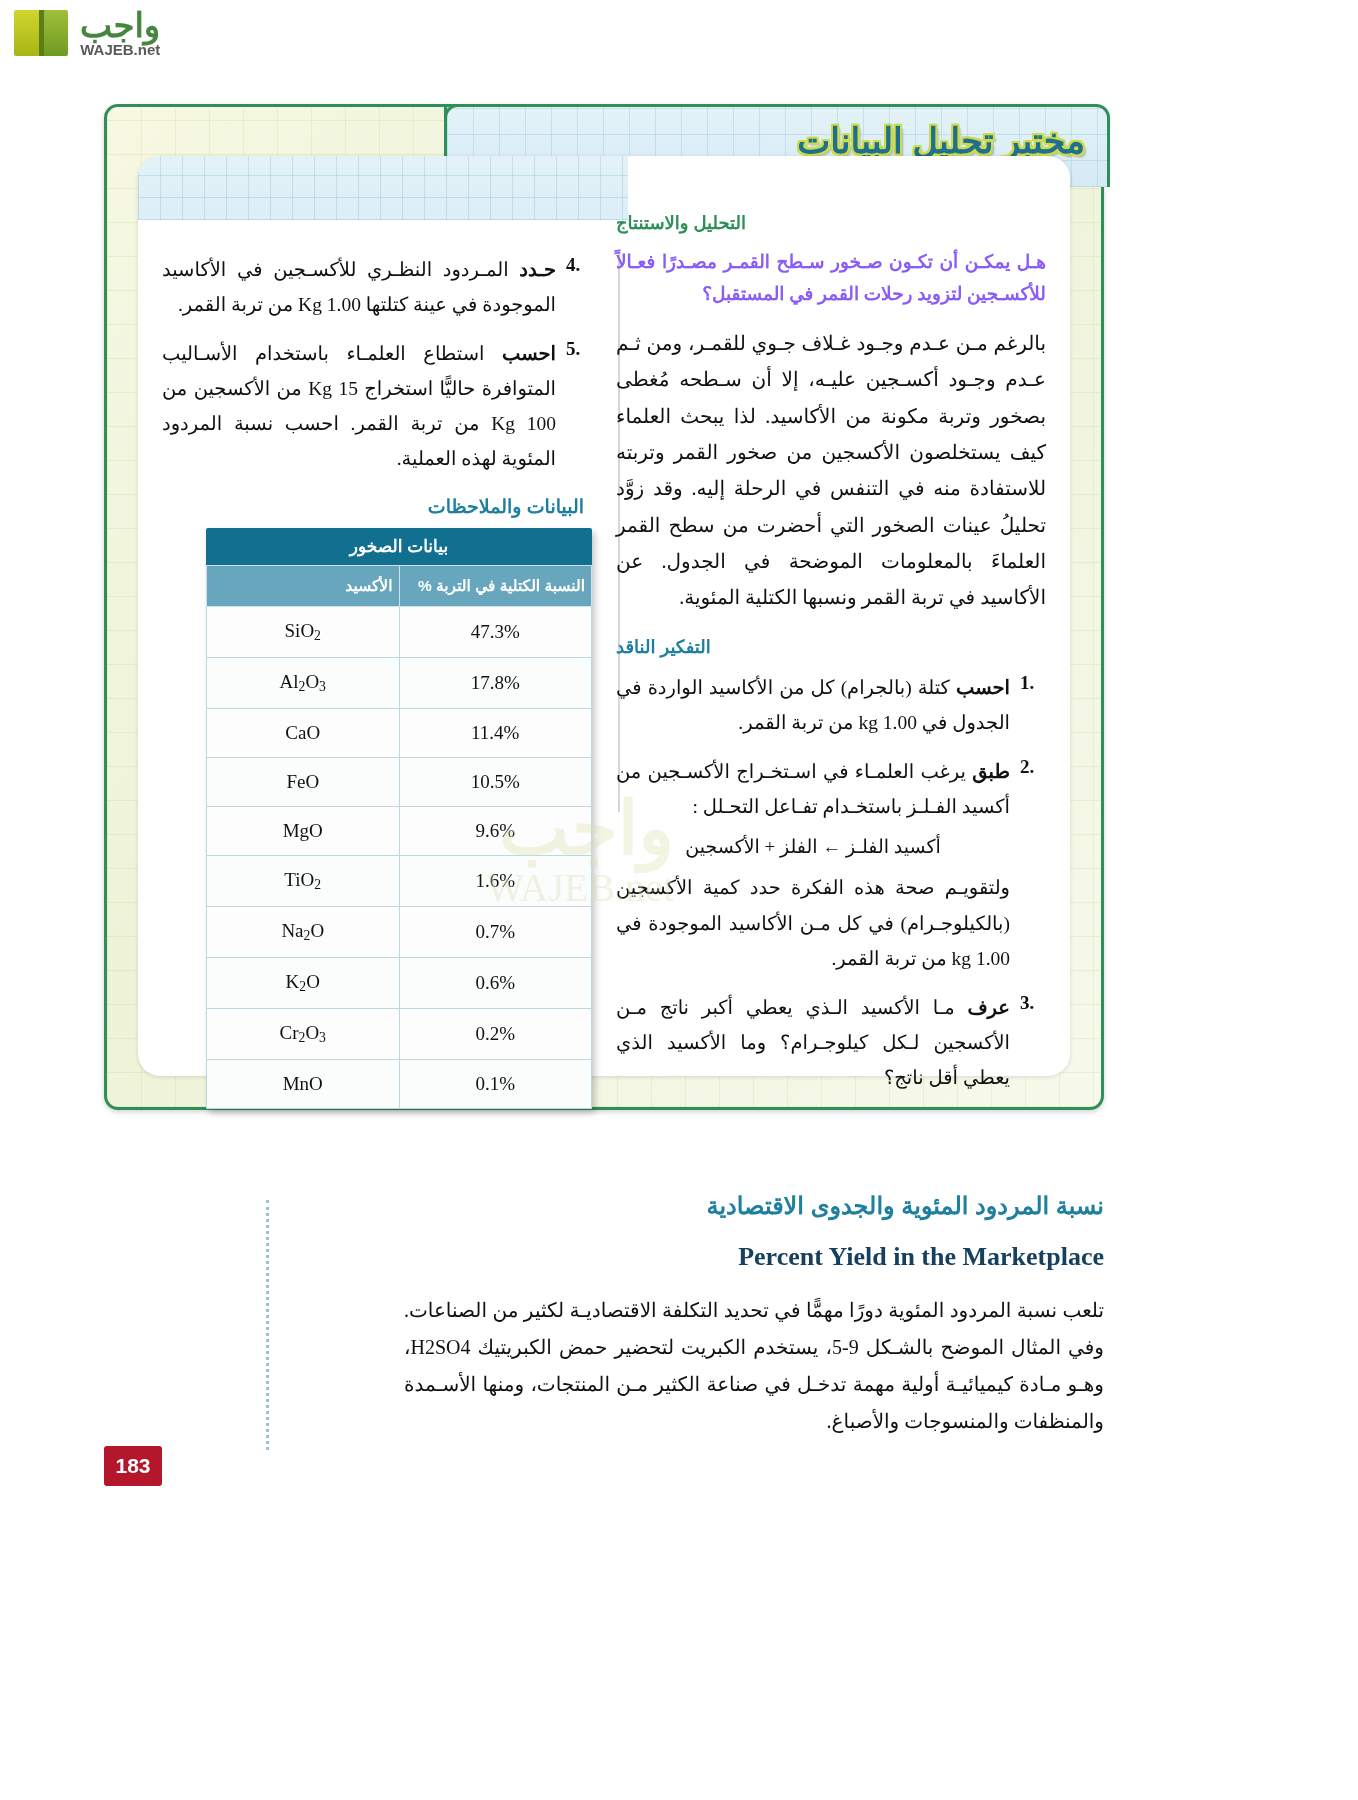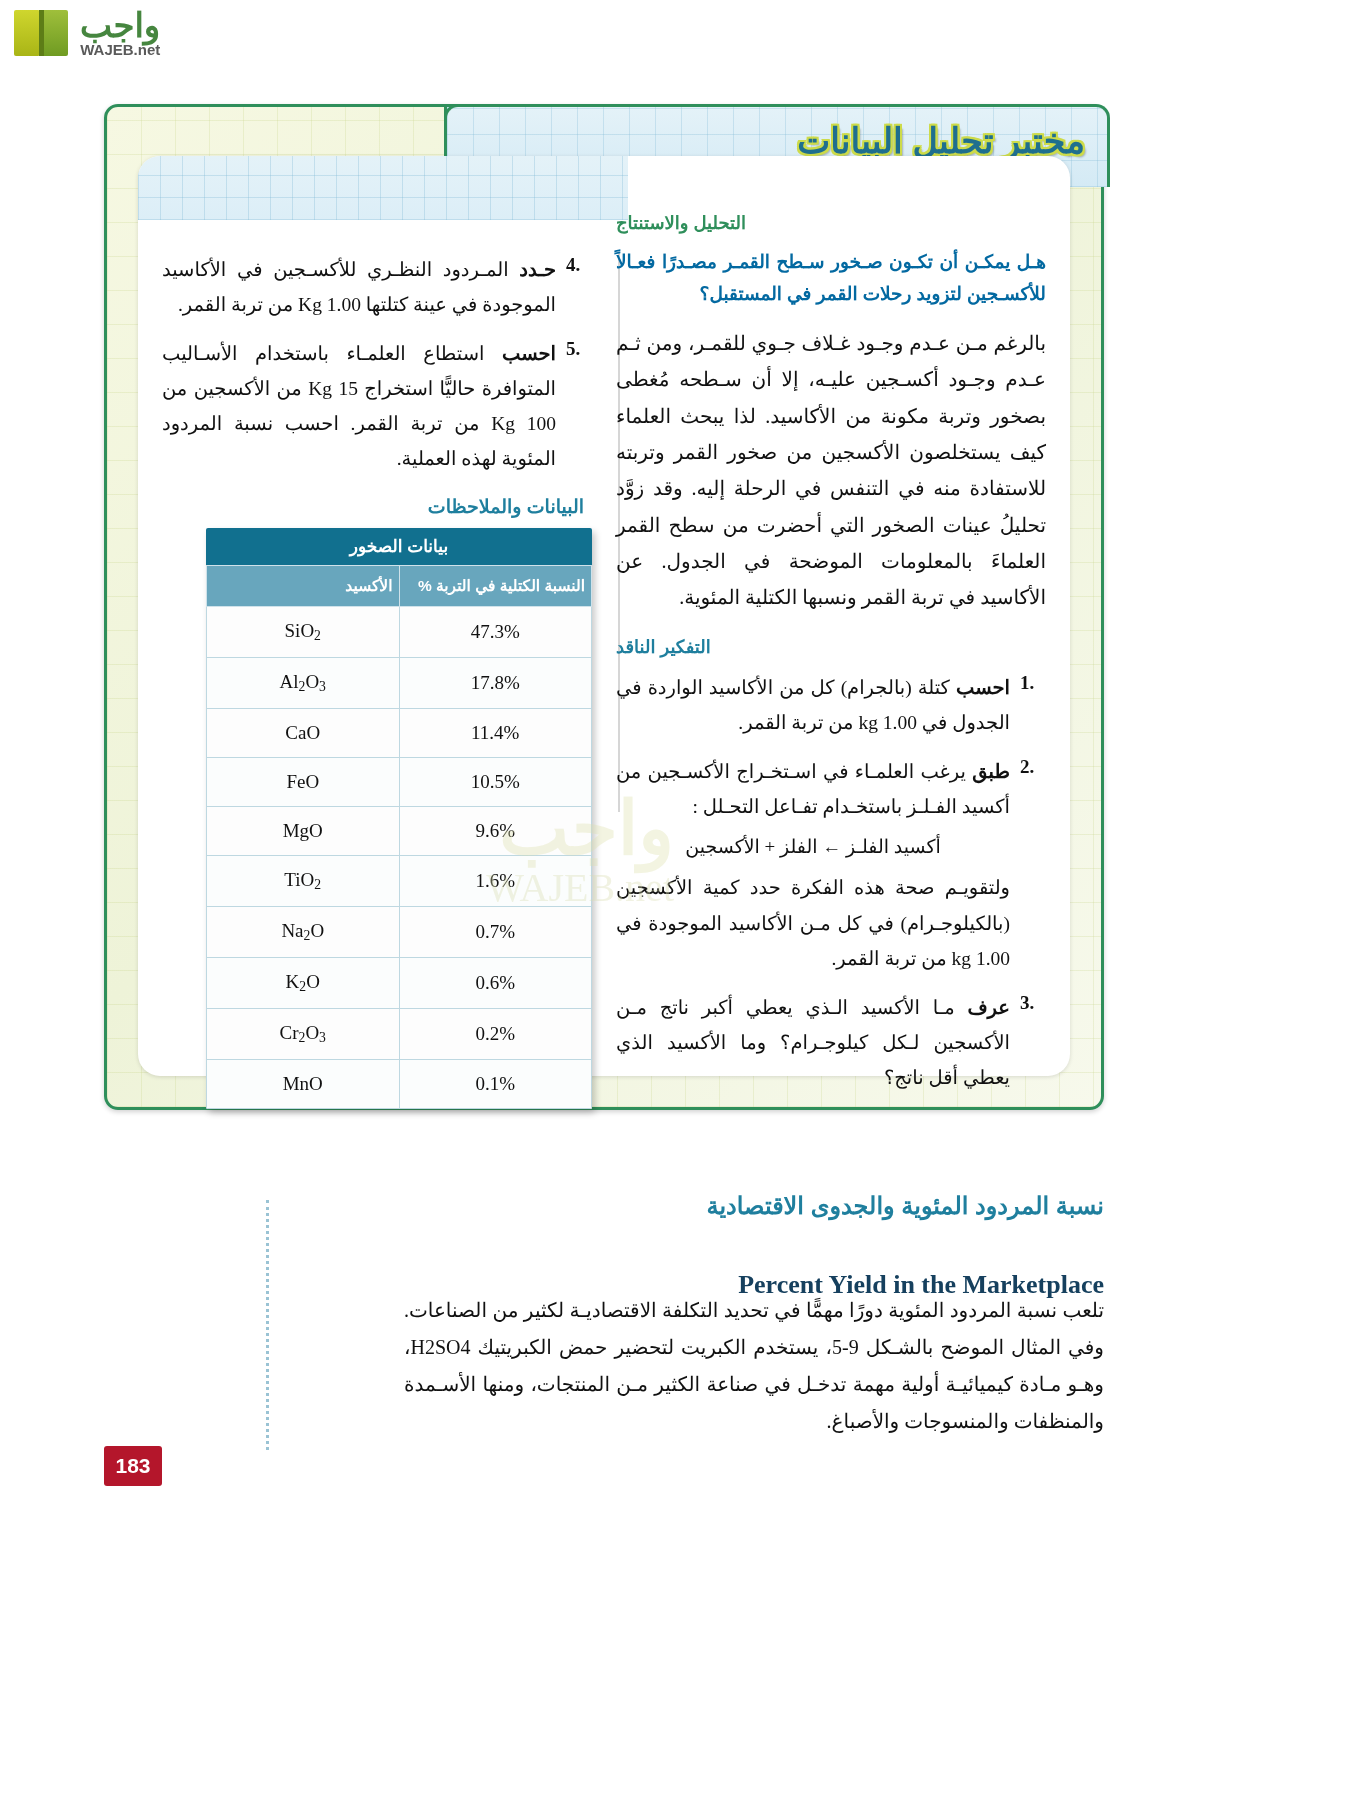--- a/index.html
+++ b/index.html
@@ -84,22 +84,22 @@
     direction:rtl;text-align:justify;
   }
   .vdiv{position:absolute;left:480px;top:96px;width:2px;height:560px;background:#d6d6d6;}
 
   .sec-head{
     font-family:"Liberation Sans",sans-serif;font-weight:bold;
     color:#2f8f5b;font-size:18px;margin:0 0 12px 0;text-align:left;
   }
   .sec-head.blue{color:#1f7f9e;}
   .q-bold{
-    font-family:Liberation Sans, sans-serif;font-weight:bold;font-size:18.5px;
-    color:#0369a1;line-height:1.75;text-align:justify;margin:0 0 14px 0;
+    font-family:Liberation Serif, serif;font-weight:bold;font-size:18.5px;
+    color:#8b5cf6;line-height:1.75;text-align:justify;margin:0 0 14px 0;
   }
   .para{
     font-size:20px;line-height:1.82;color:#111;text-align:justify;margin:0 0 10px 0;
   }
 
   ol.qlist{margin:0;padding:0;list-style:none;}
   ol.qlist li{
     display:flex;flex-direction:row;gap:10px;margin-bottom:14px;align-items:flex-start;
   }
   .qnum{
@@ -147,21 +147,20 @@
     border-left:3px dotted #9ac3d4;
   }
   .b-head-ar{
     position:absolute;right:0;top:12px;width:700px;text-align:right;
     font-family:"Liberation Sans",sans-serif;font-weight:bold;font-size:24px;color:#1f7f9e;
   }
   .b-head-en{
     position:absolute;right:0;top:62px;width:700px;text-align:right;
     font-family:"Liberation Serif",serif;font-weight:bold;font-size:26px;color:#16405e;
     direction:ltr;
-    margin-top:28px;
   }
   .b-para{
     position:absolute;right:0;top:112px;width:700px;text-align:justify;
     font-size:20px;line-height:1.85;color:#111;direction:rtl;
   }
 
   
   .wm-big{
     position:absolute;left:150px;top:690px;width:420px;height:200px;
     opacity:.35;pointer-events:none;

